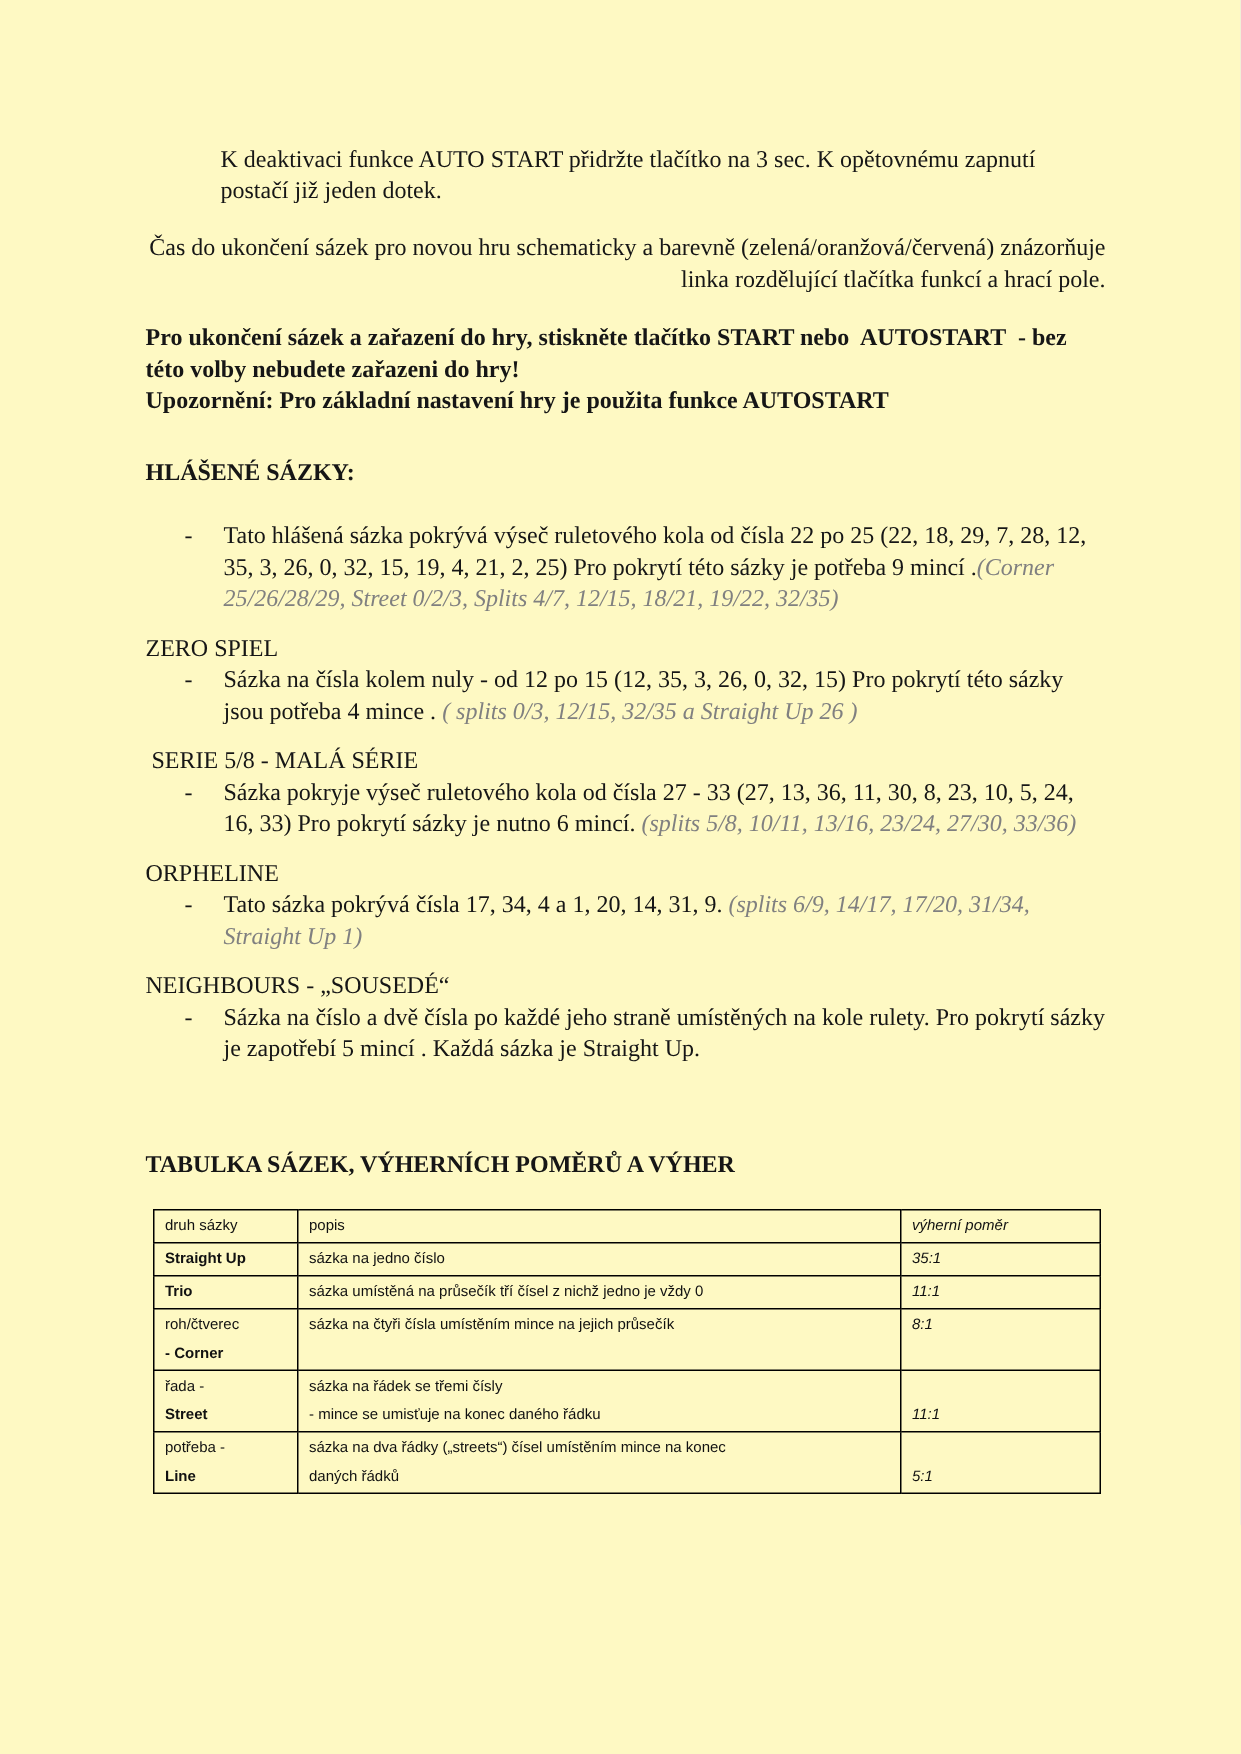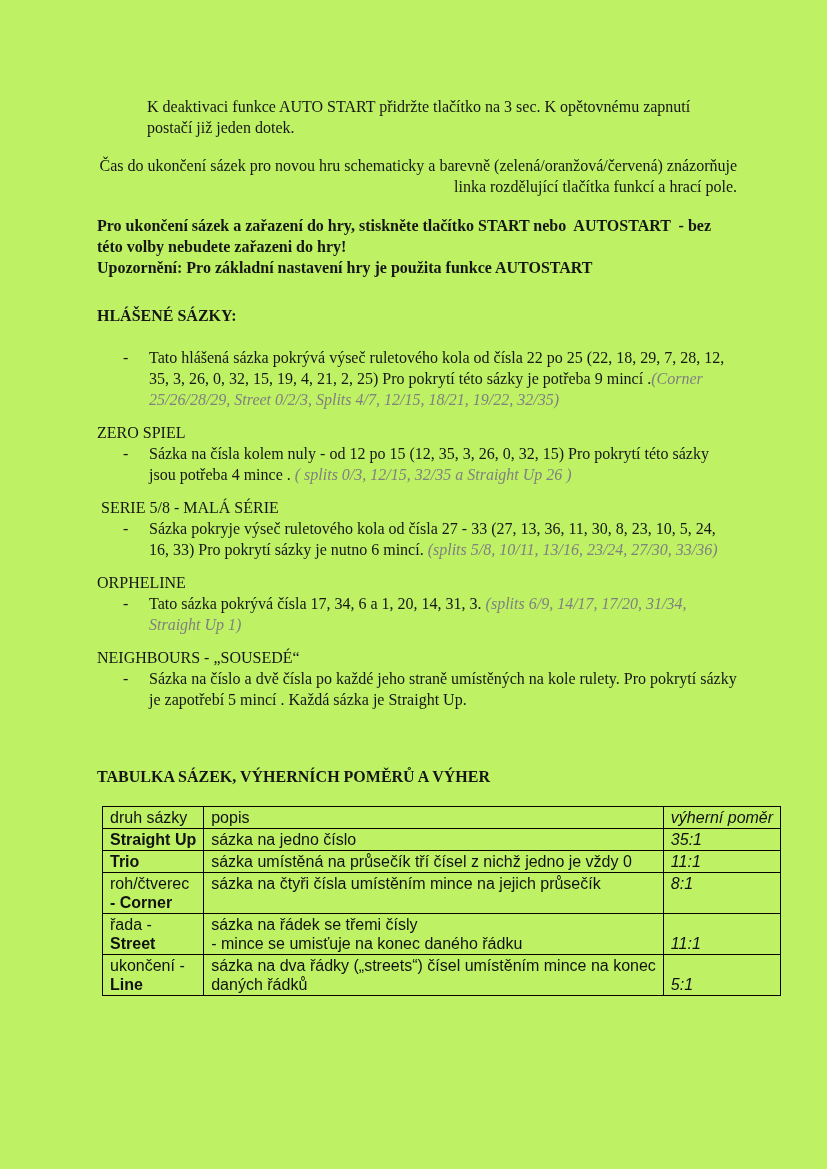--- a/index.html
+++ b/index.html
@@ -1,19 +1,19 @@
 <!DOCTYPE html>
 <html><head>
 <meta charset="utf-8">
 <style>
   html,body{margin:0;padding:0;background:#e8e8e8;}
   .page{
     position:relative;
     width:827px;height:1169px;
-    background:#bef264;
+    background:#fef9c3;
     overflow:hidden;
     font-family:"Liberation Serif", serif;
     font-size:16px;line-height:21px;
     color:#161616;
   }
   .content{position:absolute;left:97px;top:96px;width:640px;}
   .para{white-space:pre-wrap;}
   .p-indented{margin:0 0 17px 50px;}
   .p-plain{margin:0 0 18px 0;text-align:right;}
   .warning{margin:0 0 27px 0;font-weight:bold;}
@@ -23,21 +23,21 @@
   .sec-title{white-space:pre-wrap;}
   .bullet{position:relative;padding-left:52px;}
   .bullet .dash{position:absolute;left:26px;top:0;}
   .bullet .btext{white-space:pre-wrap;}
   .bullet .note{white-space:pre-wrap;font-style:italic;color:#808080;}
   .table-heading{font-weight:bold;margin:56px 0 19px 0;white-space:pre-wrap;}
   table.bets{
     border-collapse:collapse;
     margin-left:5px;
     font-family:"Liberation Sans", sans-serif;
-    font-size:16px;line-height:19px;
+    font-size:10px;line-height:19px;
     color:#111;
   }
   table.bets td{
     border:1.5px solid #000;
     padding:1px 7px;
     vertical-align:top;
   }
   table.bets td.c1{width:81px;}
   table.bets td.c2{width:387px;}
   table.bets td.c3{width:118px;font-style:italic;}
@@ -69,21 +69,21 @@
         <div class="section">
           <div class="sec-title">ZERO SPIEL</div>
           <div class="bullet"><span class="dash">-</span><span class="btext">Sázka na čísla kolem nuly - od 12 po 15 (12, 35, 3, 26, 0, 32, 15) Pro pokrytí této sázky jsou potřeba 4 mince . </span><span class="note">( splits 0/3, 12/15, 32/35 a Straight Up 26 )</span></div>
         </div>
         <div class="section">
           <div class="sec-title"> SERIE 5/8 - MALÁ SÉRIE</div>
           <div class="bullet"><span class="dash">-</span><span class="btext">Sázka pokryje výseč ruletového kola od čísla 27 - 33 (27, 13, 36, 11, 30, 8, 23, 10, 5, 24, 16, 33) Pro pokrytí sázky je nutno 6 mincí. </span><span class="note">(splits 5/8, 10/11, 13/16, 23/24, 27/30, 33/36)</span></div>
         </div>
         <div class="section">
           <div class="sec-title">ORPHELINE</div>
-          <div class="bullet"><span class="dash">-</span><span class="btext">Tato sázka pokrývá čísla 17, 34, 6 a 1, 20, 14, 31, 3. </span><span class="note">(splits 6/9, 14/17, 17/20, 31/34, Straight Up 1)</span></div>
+          <div class="bullet"><span class="dash">-</span><span class="btext">Tato sázka pokrývá čísla 17, 34, 4 a 1, 20, 14, 31, 9. </span><span class="note">(splits 6/9, 14/17, 17/20, 31/34, Straight Up 1)</span></div>
         </div>
         <div class="section">
           <div class="sec-title">NEIGHBOURS - „SOUSEDÉ“</div>
           <div class="bullet"><span class="dash">-</span><span class="btext">Sázka na číslo a dvě čísla po každé jeho straně umístěných na kole rulety. Pro pokrytí sázky je zapotřebí 5 mincí . Každá sázka je Straight Up.</span></div>
         </div>
       </div>
 
     <div class="table-heading">TABULKA SÁZEK, VÝHERNÍCH POMĚRŮ A VÝHER</div>
 
     <table class="bets">
@@ -141,21 +141,21 @@
             <td class="c2">
               <div class="cell-line">sázka na řádek se třemi čísly</div>
               <div class="cell-line">- mince se umisťuje na konec daného řádku</div>
             </td>
             <td class="c3 vbottom">
               <div class="cell-line">11:1</div>
             </td>
           </tr>
           <tr>
             <td class="c1">
-              <div class="cell-line">ukončení -</div>
+              <div class="cell-line">potřeba -</div>
               <div class="cell-line b">Line</div>
             </td>
             <td class="c2">
               <div class="cell-line">sázka na dva řádky („streets“) čísel umístěním mince na konec</div>
               <div class="cell-line">daných řádků</div>
             </td>
             <td class="c3 vbottom">
               <div class="cell-line">5:1</div>
             </td>
           </tr>

